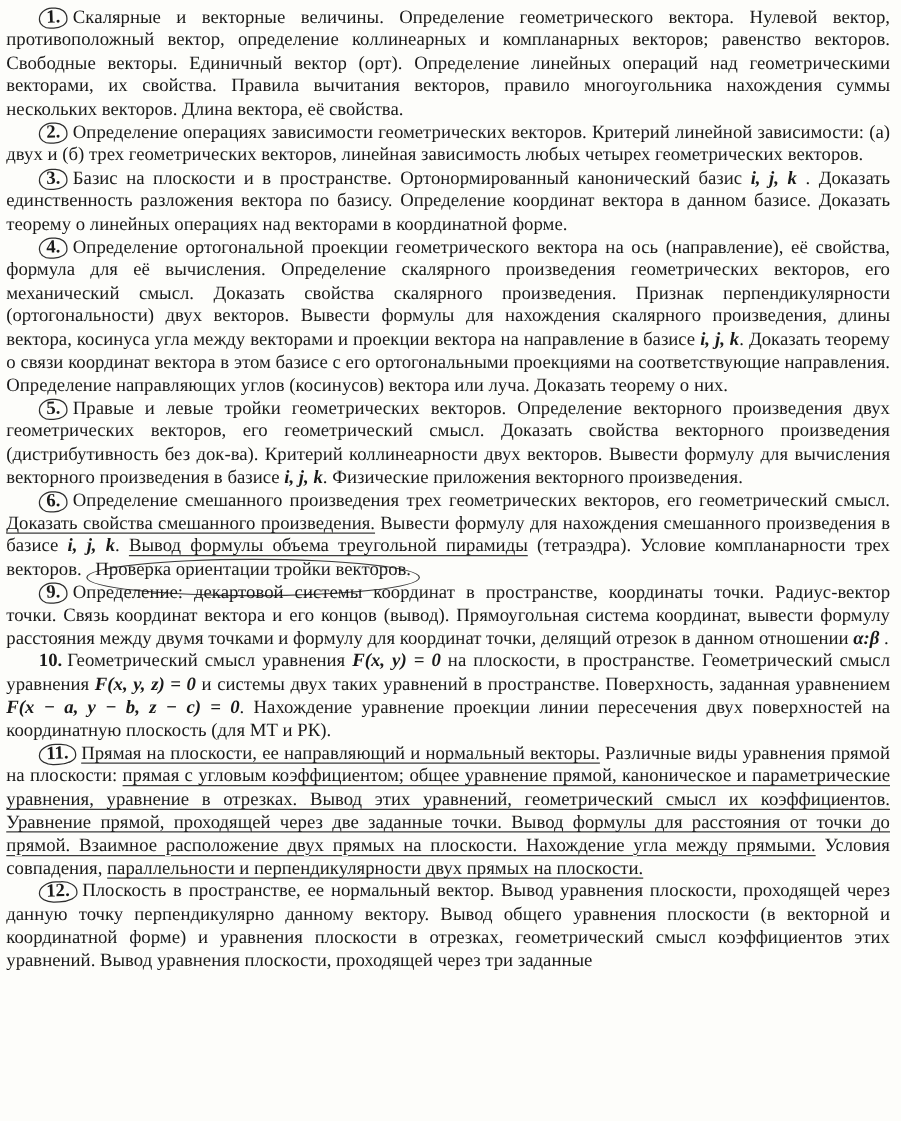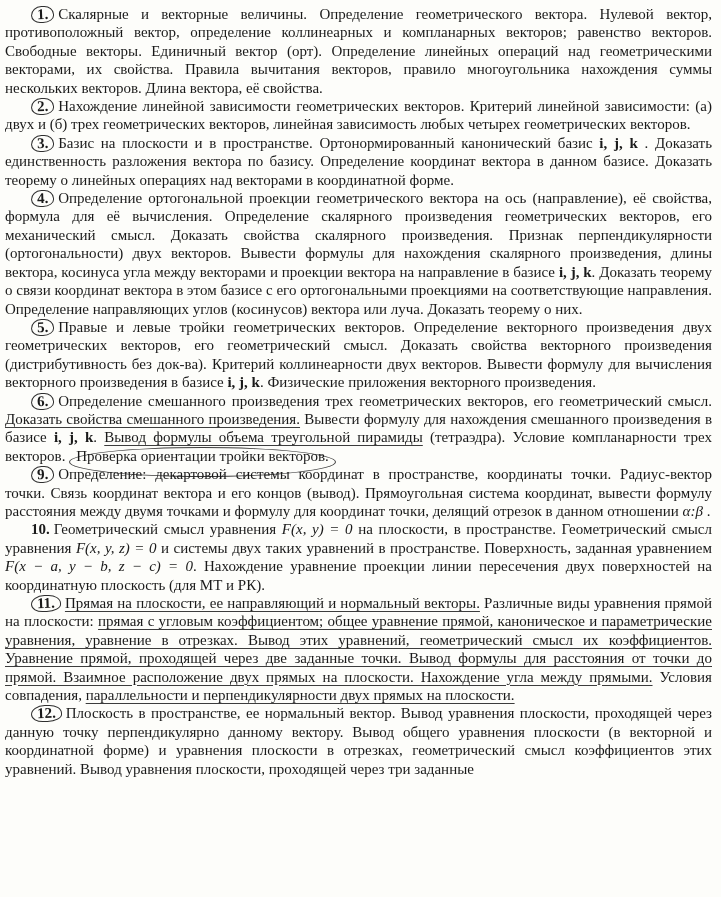--- a/index.html
+++ b/index.html
@@ -27,36 +27,36 @@
     padding: 0 5px 1px 5px;
     line-height: 14px;
     transform: rotate(-2deg);
   }
   .seg-u {
     text-decoration: underline;
     text-decoration-color: #3c3c3c;
     text-decoration-thickness: 1.3px;
     text-underline-offset: 2.5px;
   }
-  .seg-bi { font-weight: bold; }
-  .seg-i  { font-style: italic; }
+  .seg-bi { font-weight: bold; font-style: italic; }
+  .seg-i  { font-style: italic; font-weight: bold; }
   .seg-oval {
     border: 1.4px solid #3c3c3c;
     border-radius: 50%;
     padding: 0 6px 12px 6px;
     display: inline;
   }
 </style>
 </head>
 <body>
 
 <div class="page">
   <div>
       <p class="topic"><span class="num circled">1.</span><span class="seg">Скалярные и векторные величины. Определение геометрического вектора. Нулевой вектор, противоположный вектор, определение коллинеарных и компланарных векторов; равенство векторов. Свободные векторы. Единичный вектор (орт). Определение линейных операций над геометрическими векторами, их свойства. Правила вычитания векторов, правило многоугольника нахождения суммы нескольких векторов. Длина вектора, её свойства.</span></p>
-      <p class="topic"><span class="num circled">2.</span><span class="seg">Нахождение линейной зависимости геометрических векторов. Критерий линейной зависимости: (а) двух и (б) трех геометрических векторов, линейная зависимость любых четырех геометрических векторов.</span></p>
+      <p class="topic"><span class="num circled">2.</span><span class="seg">Определение операциях зависимости геометрических векторов. Критерий линейной зависимости: (а) двух и (б) трех геометрических векторов, линейная зависимость любых четырех геометрических векторов.</span></p>
       <p class="topic"><span class="num circled">3.</span><span class="seg">Базис на плоскости и в пространстве. Ортонормированный канонический базис </span><span class="seg seg-bi">i, j, k</span><span class="seg"> . Доказать единственность разложения вектора по базису. Определение координат вектора в данном базисе. Доказать теорему о линейных операциях над векторами в координатной форме.</span></p>
       <p class="topic"><span class="num circled">4.</span><span class="seg">Определение ортогональной проекции геометрического вектора на ось (направление), её свойства, формула для её вычисления. Определение скалярного произведения геометрических векторов, его механический смысл. Доказать свойства скалярного произведения. Признак перпендикулярности (ортогональности) двух векторов. Вывести формулы для нахождения скалярного произведения, длины вектора, косинуса угла между векторами и проекции вектора на направление в базисе </span><span class="seg seg-bi">i, j, k</span><span class="seg">. Доказать теорему о связи координат вектора в этом базисе с его ортогональными проекциями на соответствующие направления. Определение направляющих углов (косинусов) вектора или луча. Доказать теорему о них.</span></p>
       <p class="topic"><span class="num circled">5.</span><span class="seg">Правые и левые тройки геометрических векторов. Определение векторного произведения двух геометрических векторов, его геометрический смысл. Доказать свойства векторного произведения (дистрибутивность без док-ва). Критерий коллинеарности двух векторов. Вывести формулу для вычисления векторного произведения в базисе </span><span class="seg seg-bi">i, j, k</span><span class="seg">. Физические приложения векторного произведения.</span></p>
       <p class="topic"><span class="num circled">6.</span><span class="seg">Определение смешанного произведения трех геометрических векторов, его геометрический смысл. </span><span class="seg seg-u">Доказать свойства смешанного произведения.</span><span class="seg"> Вывести формулу для нахождения смешанного произведения в базисе </span><span class="seg seg-bi">i, j, k</span><span class="seg">. </span><span class="seg seg-u">Вывод формулы объема треугольной пирамиды</span><span class="seg"> (тетраэдра). Условие компланарности трех векторов. </span><span class="seg seg-oval">Проверка ориентации тройки векторов.</span></p>
       <p class="topic"><span class="num circled">9.</span><span class="seg">Определение: декартовой системы координат в пространстве, координаты точки. Радиус-вектор точки. Связь координат вектора и его концов (вывод). Прямоугольная система координат, вывести формулу расстояния между двумя точками и формулу для координат точки, делящий отрезок в данном отношении </span><span class="seg seg-i">α:β</span><span class="seg"> .</span></p>
       <p class="topic"><span class="num">10.</span><span class="seg">Геометрический смысл уравнения </span><span class="seg seg-i">F(x, y) = 0</span><span class="seg"> на плоскости, в пространстве. Геометрический смысл уравнения </span><span class="seg seg-i">F(x, y, z) = 0</span><span class="seg"> и системы двух таких уравнений в пространстве. Поверхность, заданная уравнением </span><span class="seg seg-i">F(x − a, y − b, z − c) = 0</span><span class="seg">. Нахождение уравнение проекции линии пересечения двух поверхностей на координатную плоскость (для МТ и РК).</span></p>
       <p class="topic"><span class="num circled">11.</span><span class="seg seg-u">Прямая на плоскости, ее направляющий и нормальный векторы.</span><span class="seg"> Различные виды уравнения прямой на плоскости: </span><span class="seg seg-u">прямая с угловым коэффициентом; общее уравнение прямой, каноническое и параметрические уравнения, уравнение в отрезках. Вывод этих уравнений, геометрический смысл их коэффициентов. Уравнение прямой, проходящей через две заданные точки. Вывод формулы для расстояния от точки до прямой. Взаимное расположение двух прямых на плоскости. Нахождение угла между прямыми.</span><span class="seg"> Условия совпадения, </span><span class="seg seg-u">параллельности и перпендикулярности двух прямых на плоскости.</span></p>
       <p class="topic"><span class="num circled">12.</span><span class="seg">Плоскость в пространстве, ее нормальный вектор. Вывод уравнения плоскости, проходящей через данную точку перпендикулярно данному вектору. Вывод общего уравнения плоскости (в векторной и координатной форме) и уравнения плоскости в отрезках, геометрический смысл коэффициентов этих уравнений. Вывод уравнения плоскости, проходящей через три заданные</span></p>
     </div>
 </div>

